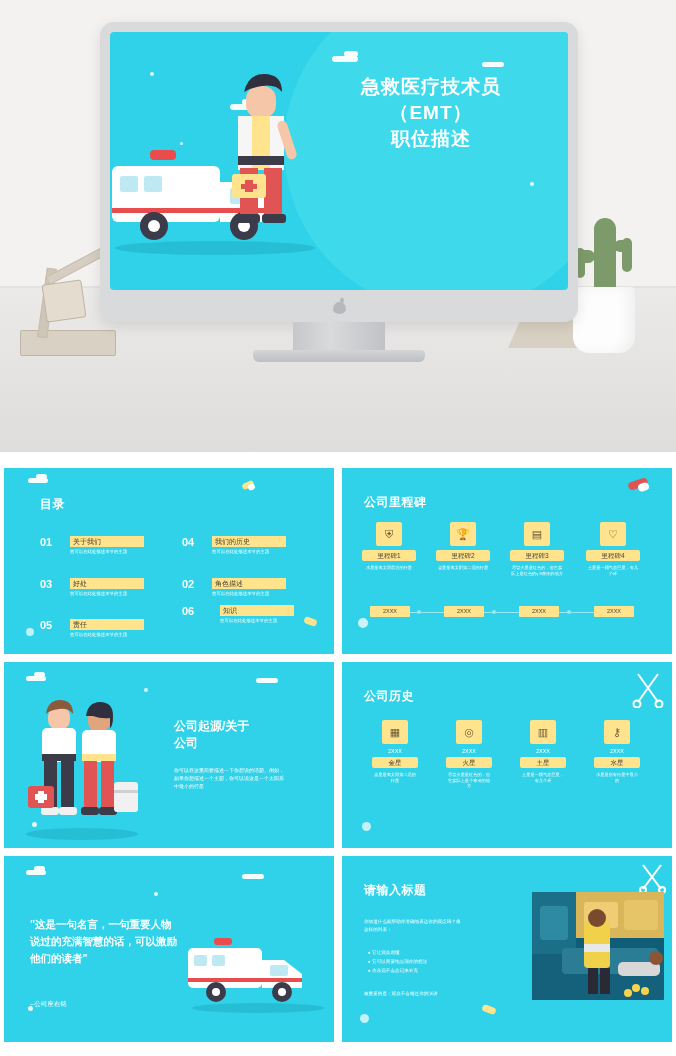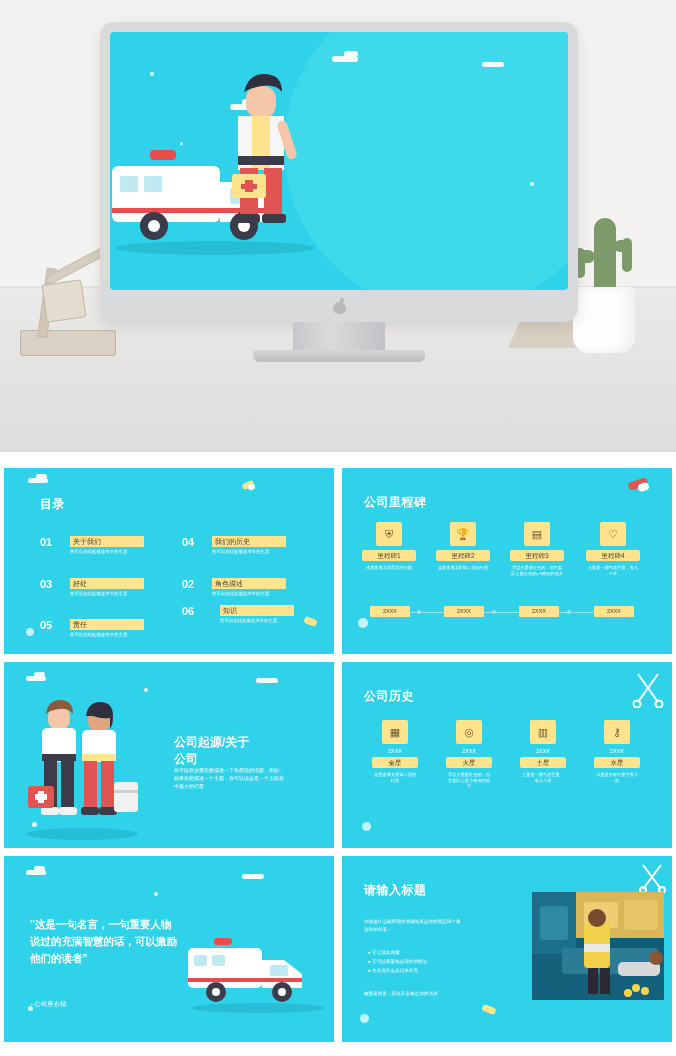--- a/index.html
+++ b/index.html
@@ -233,20 +233,25 @@
         <rect x="32" y="110" width="18" height="48" fill="#e05454"></rect>
         <rect x="56" y="110" width="18" height="48" fill="#e05454"></rect>
         <rect x="28" y="156" width="24" height="9" rx="3" fill="#3b3b4a"></rect>
         <rect x="54" y="156" width="24" height="9" rx="3" fill="#3b3b4a"></rect>
         <rect x="74" y="62" width="10" height="40" rx="5" fill="#f6c6a8" transform="rotate(-18 79 82)"></rect>
         <rect x="24" y="116" width="34" height="24" rx="3" fill="#ffe38d"></rect>
         <rect x="37" y="122" width="8" height="12" fill="#e05454"></rect>
         <rect x="33" y="126" width="16" height="5" fill="#e05454"></rect>
       </svg>
 
+      <div class="s1-title">
+        <div>急救医疗技术员</div>
+        <div>（EMT）</div>
+        <div>职位描述</div>
+      </div>
     </div>
     <div class="monitor-chin">
       <div class="apple-logo"></div>
     </div>
   </div>
   <div class="neck"></div>
   <div class="base"></div>
 </div>
 
 <div class="grid">
@@ -372,21 +377,21 @@
       <rect x="77" y="115" width="18" height="8" rx="3" fill="#3b3b4a"></rect>
 
       <rect x="6" y="94" width="26" height="22" rx="3" fill="#e05454"></rect>
       <rect x="16" y="99" width="6" height="12" fill="#ffffff"></rect>
       <rect x="13" y="102" width="12" height="6" fill="#ffffff"></rect>
 
       <rect x="92" y="90" width="24" height="30" rx="3" fill="#f1f1f1"></rect>
       <rect x="92" y="98" width="24" height="3" fill="#cfcfcf"></rect>
     </svg>
 
-    <div class="about-title" style="left:170px;top:72px;">
+    <div class="about-title" style="left:170px;top:56px;">
       <div>公司起源/关于</div>
       <div>公司</div>
     </div>
     <div class="about-body" style="left:170px;top:104px;width:112px;">你可以在这里简要描述一下你想说的话题。例如，如果你想描述一个主题，你可以说这是一个太阳系中最小的行星</div>
   </div>
 
   <div class="slide">
     <svg style="position:absolute;right:6px;top:6px;" width="34" height="40" viewBox="0 0 34 40">
       <line x1="6" y1="6" x2="26" y2="34" stroke="#ffffff" stroke-width="2"></line>
       <line x1="26" y1="6" x2="6" y2="34" stroke="#ffffff" stroke-width="2"></line>

